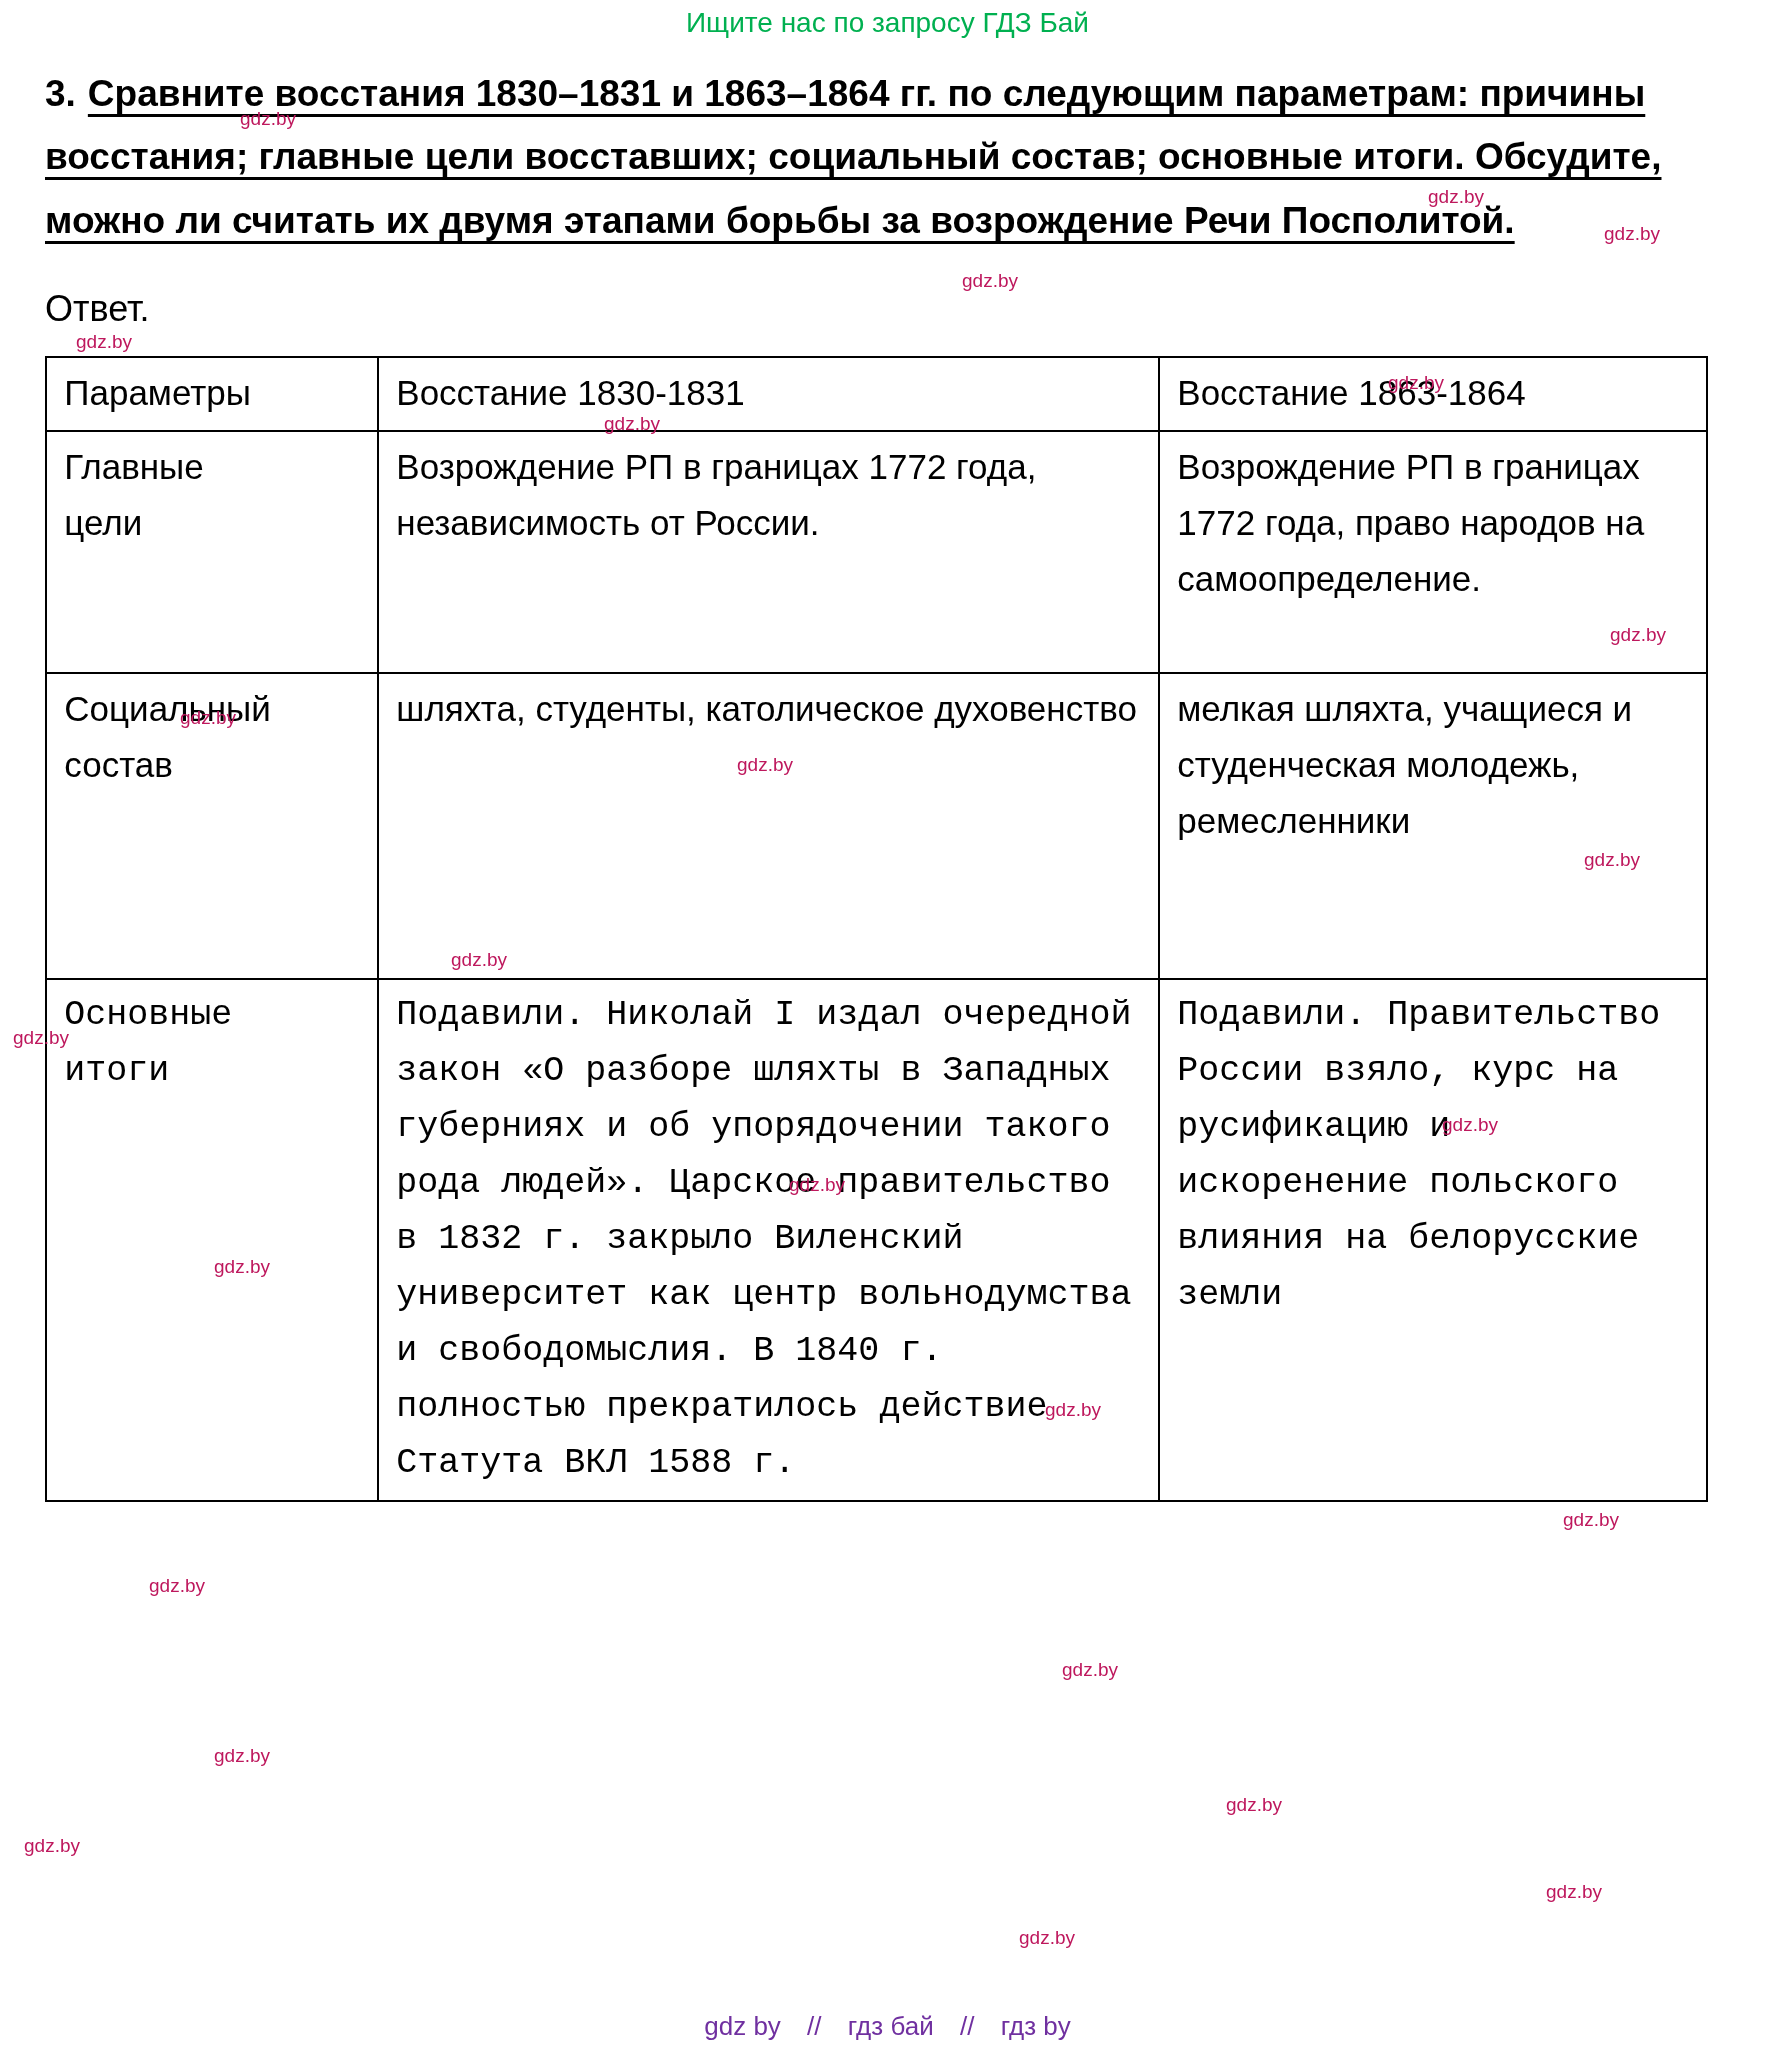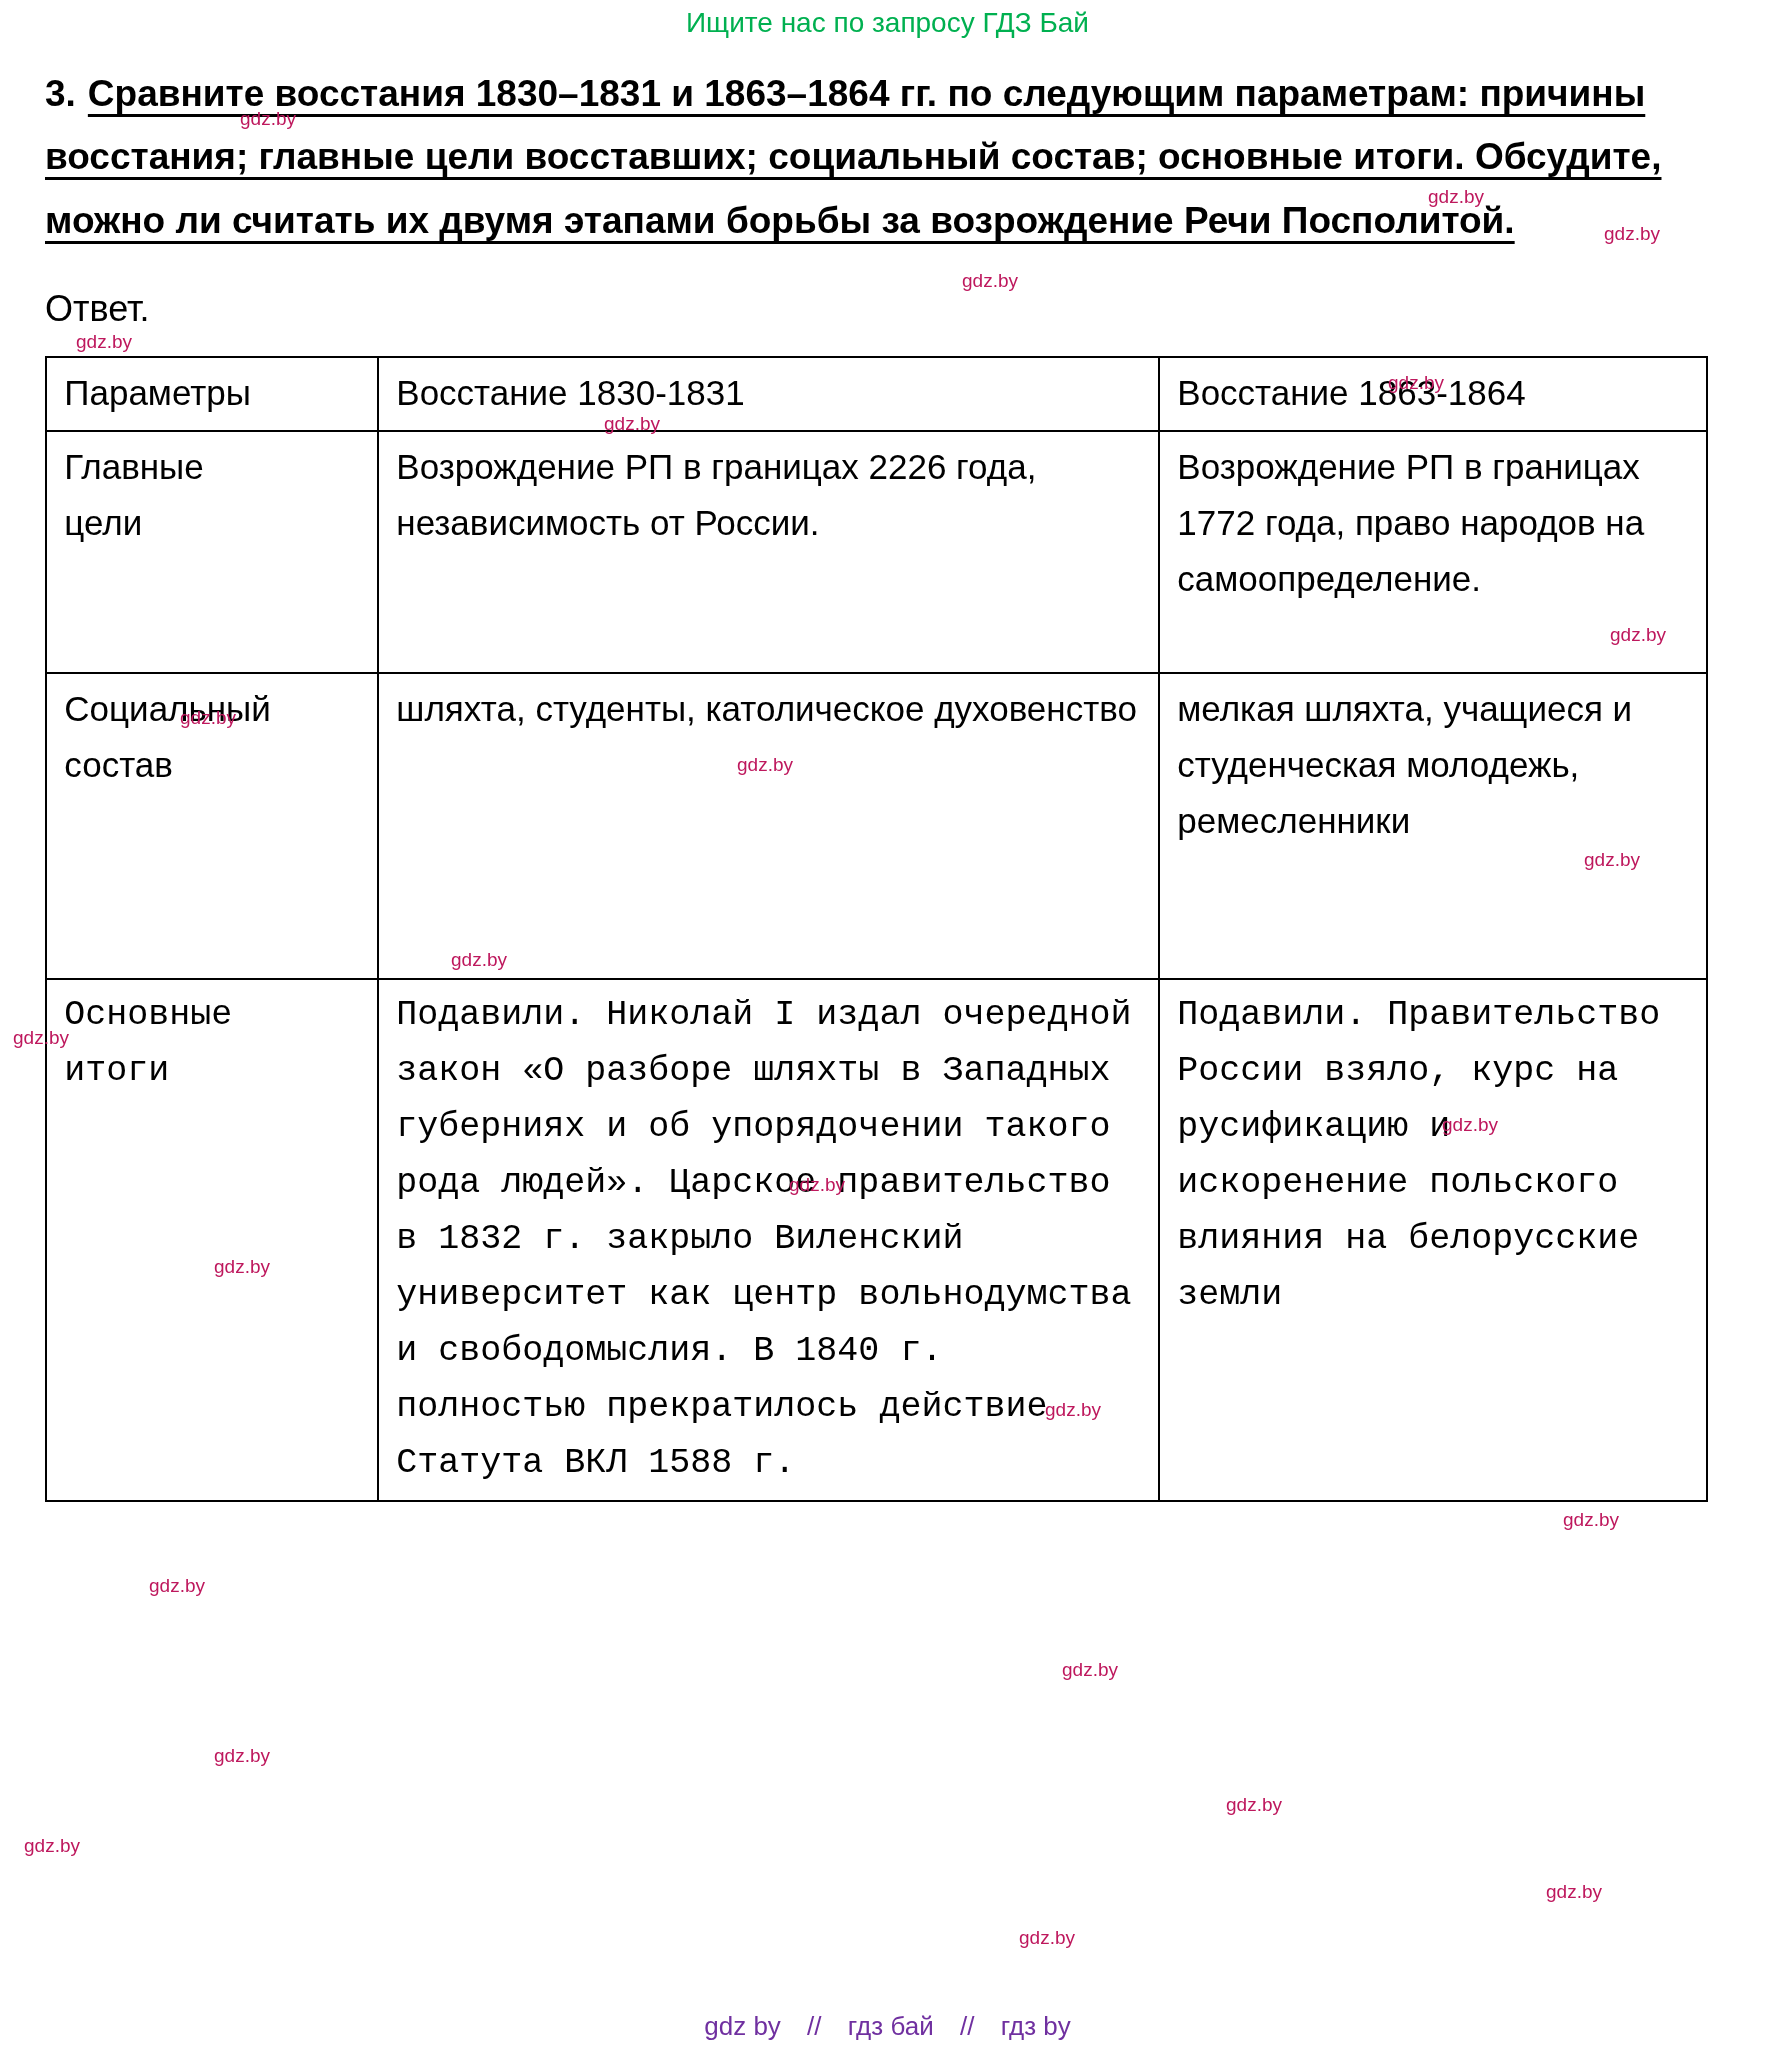--- a/index.html
+++ b/index.html
@@ -105,21 +105,21 @@
       <tr class="r-head">
         <th>Параметры</th>
         <th>Восстание 1830-1831</th>
         <th>Восстание 1863-1864</th>
       </tr>
     </thead>
     <tbody>
       <tr class="r2">
         <td class="param-cell">Главные
 цели</td>
-        <td>Возрождение РП в границах 2226 года, независимость от России.</td>
+        <td>Возрождение РП в границах 1772 года, независимость от России.</td>
         <td>Возрождение РП в границах 1772 года, право народов на самоопределение.</td>
       </tr>
       <tr class="r3">
         <td class="param-cell">Социальный
 состав</td>
         <td>шляхта, студенты, католическое духовенство</td>
         <td>мелкая шляхта, учащиеся и студенческая молодежь, ремесленники</td>
       </tr>
       <tr class="r4">
         <td class="param-cell">Основные

